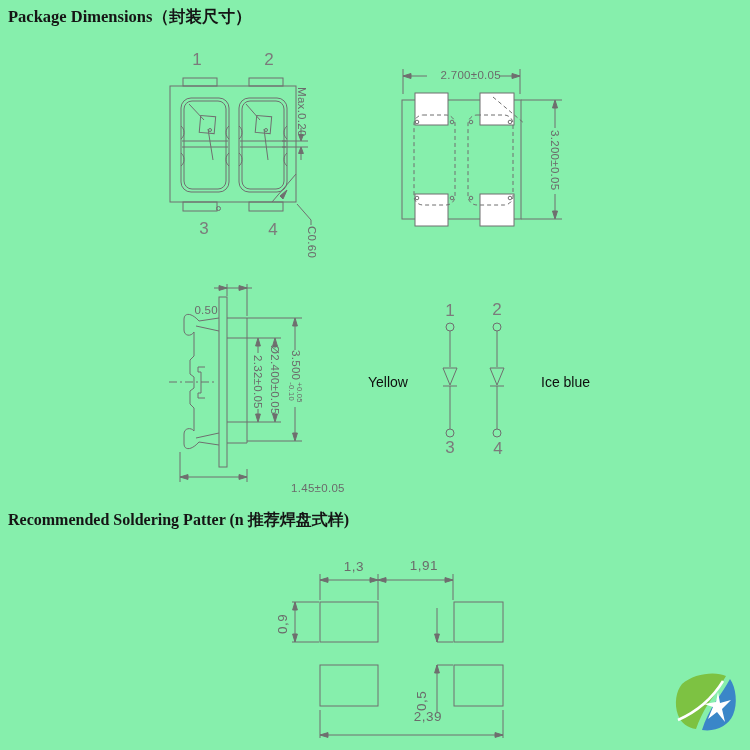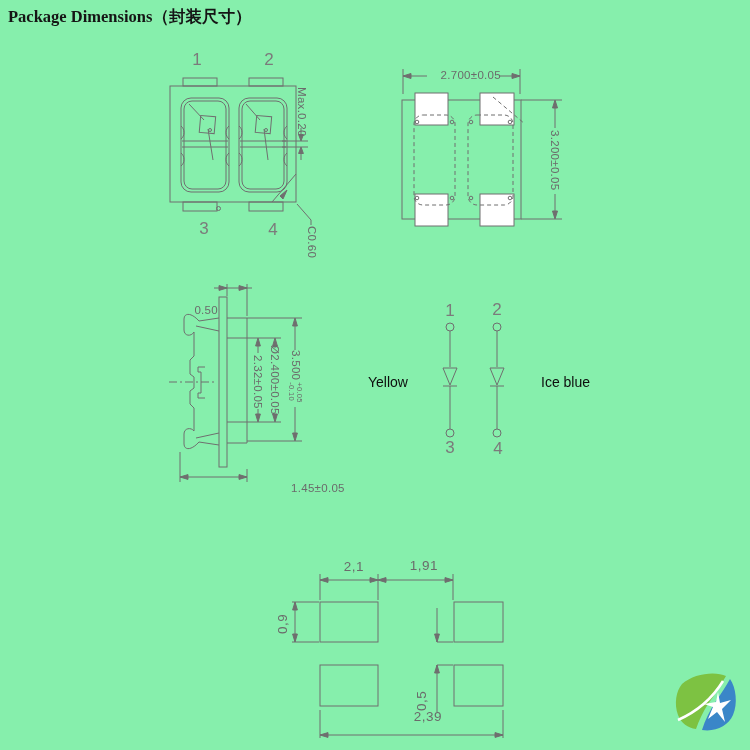--- a/index.html
+++ b/index.html
@@ -195,20 +195,21 @@
 
       <line x1="320" y1="710" x2="320" y2="738"></line>
       <line x1="503" y1="710" x2="503" y2="738"></line>
       <line x1="320" y1="735" x2="503" y2="735"></line>
       <polygon points="320,735 328,732.6 328,737.4" fill="#6f6f6f"></polygon>
       <polygon points="503,735 495,732.6 495,737.4" fill="#6f6f6f"></polygon>
     </g>
   </svg>
 
   <div class="sec-title" style="left:8px;top:6px;font-size:16.5px;">Package Dimensions（封装尺寸）</div>
+  <div class="sec-title" style="left:8px;top:510px;font-size:16px;">Recommended Soldering Patter (n 推荐焊盘式样)</div>
 
   <div class="pin" style="left:190px;top:50px;">1</div>
   <div class="pin" style="left:262px;top:50px;">2</div>
   <div class="pin" style="left:197px;top:219px;">3</div>
   <div class="pin" style="left:266px;top:220px;">4</div>
   <div class="rcw" style="left:308px;top:87px;">Max.0.20</div>
   <div class="rcw" style="left:318px;top:226px;">C0.60</div>
 
   <div class="dim ctr" style="left:425px;top:69px;width:76px;">2.700±0.05</div>
   <div class="rcw" style="left:561px;top:130px;">3.200±0.05</div>
@@ -222,21 +223,21 @@
       </span></div>
   <div class="dim" style="left:250px;top:482px;margin-left:41px;">1.45±0.05</div>
 
   <div class="pin" style="left:443px;top:301px;">1</div>
   <div class="pin" style="left:490px;top:300px;">2</div>
   <div class="pin" style="left:443px;top:438px;">3</div>
   <div class="pin" style="left:491px;top:439px;">4</div>
   <div class="biglabel" style="left:368px;top:374px;">Yellow</div>
   <div class="biglabel" style="left:541px;top:374px;">Ice blue</div>
 
-  <div class="dim13 ctr" style="left:332px;top:559px;width:32px;">2,1</div>
+  <div class="dim13 ctr" style="left:332px;top:559px;width:32px;">1,3</div>
   <div class="dim13 ctr" style="left:394px;top:558px;width:44px;">1,91</div>
   <div class="rccw" style="left:276px;top:634px;">0,9</div>
   <div class="rccw" style="left:415px;top:711px;">0,5</div>
   <div class="dim13 ctr" style="left:398px;top:709px;width:44px;">2,39</div>
 
   <svg width="66" height="64" viewBox="0 0 66 64" style="left:672px;top:670px;">
     <path d="M10,14 C22,3 44,1 54,6 C48,16 42,26 36,34 C31,42 27,50 24,59 C16,58 9,53 6,45 C2,34 4,21 10,14 Z" fill="#7DC242"></path>
     <path d="M58,9 C64,17 66,34 61,45 C56,56 44,62 30,60 C33,50 38,40 44,31 C49,24 54,16 58,9 Z" fill="#3A86C8"></path>
     <path d="M6,50 C24,42 40,29 51,11" stroke="#ffffff" stroke-width="2.5" fill="none"></path>
     <path fill="#ffffff" d="M46,22 L48,33 L59,30 L50,39 L53,52 L45,42 L36,49 L41,37 L32,34 L44,32 Z"></path>

